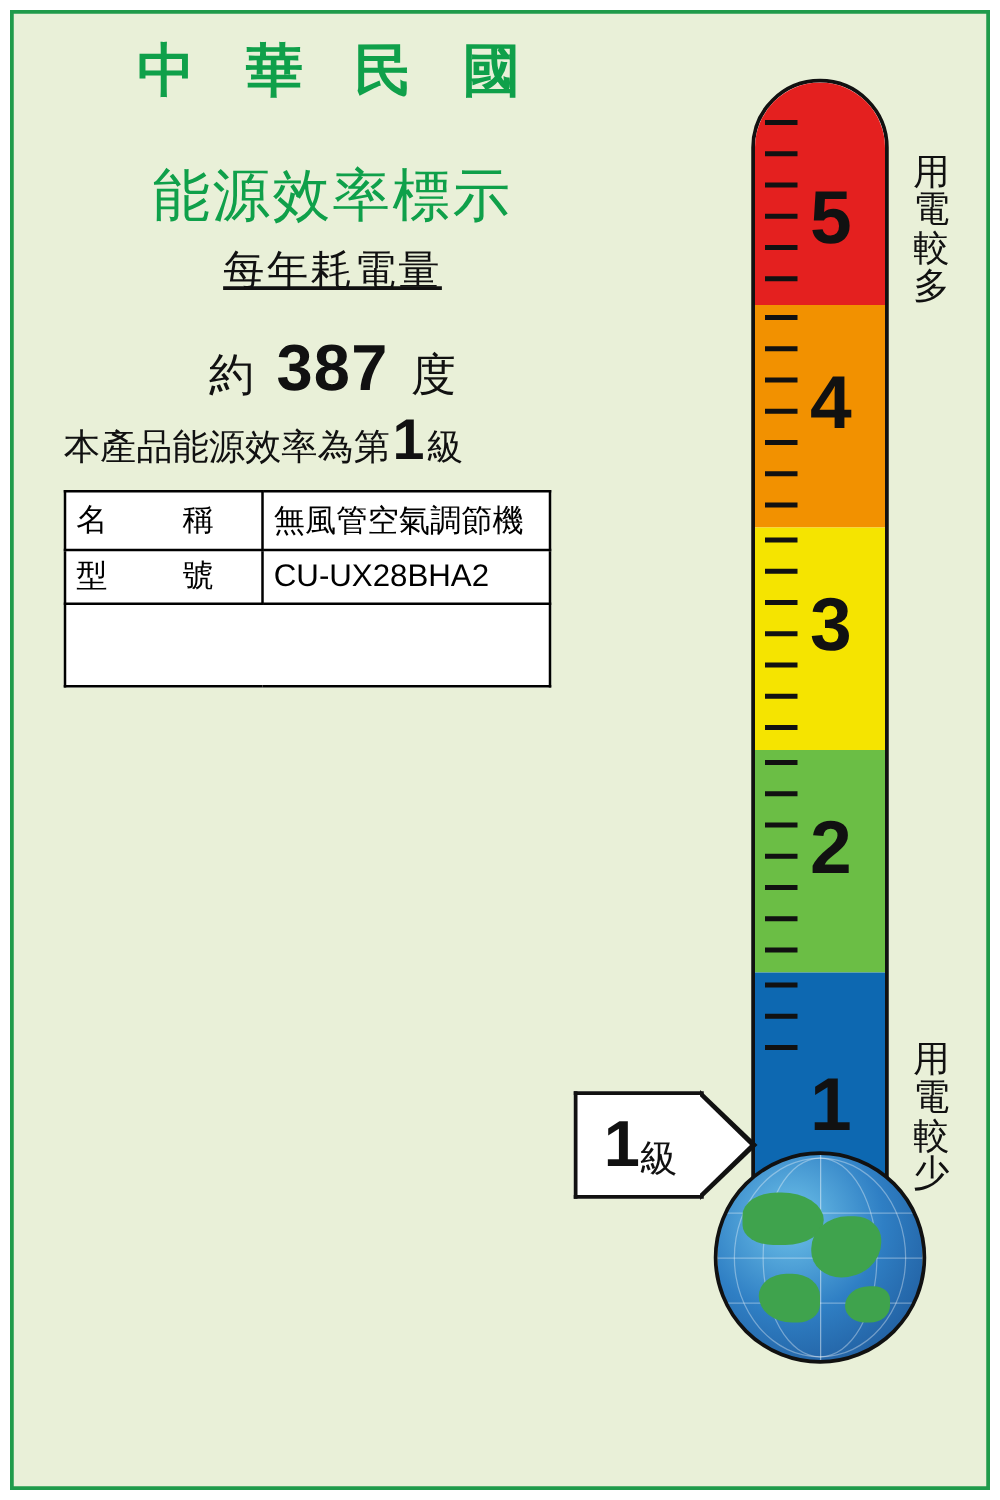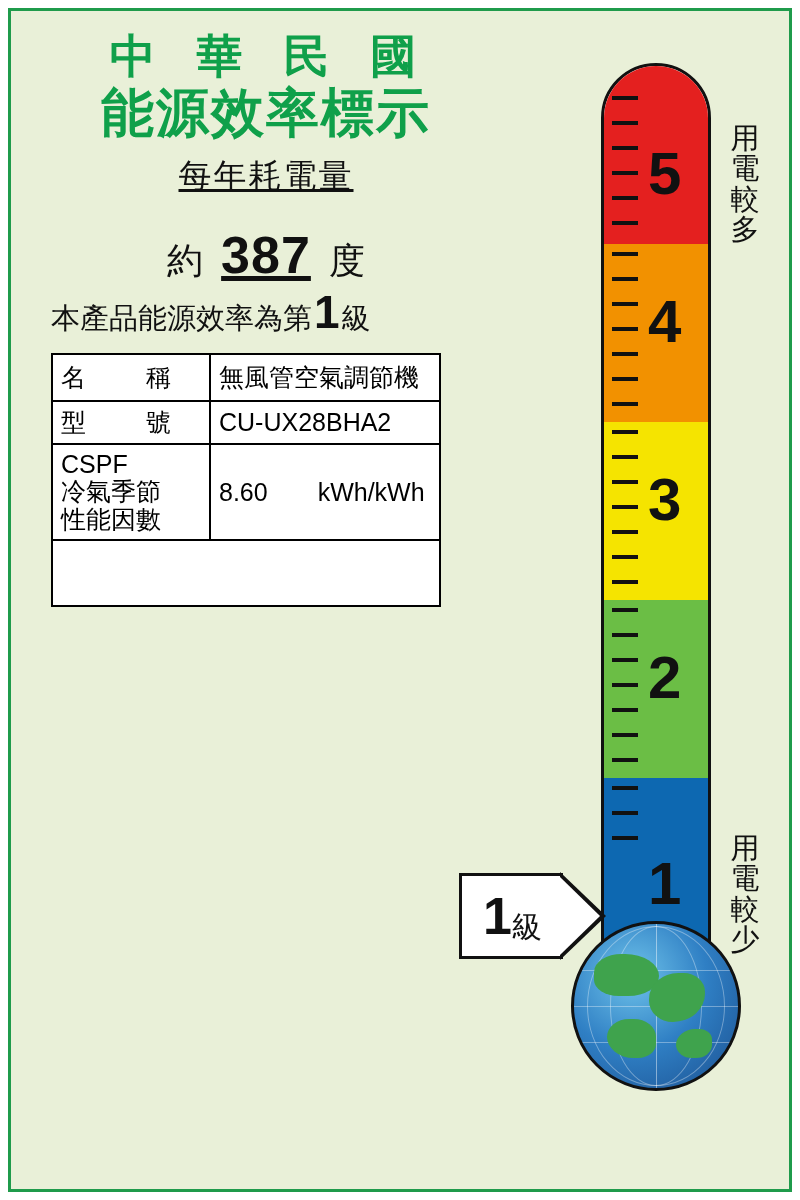--- a/index.html
+++ b/index.html
@@ -35,26 +35,27 @@
   .title-1 {
     font-size: 46px;
     letter-spacing: 14px;
     color: #0fa04a;
     font-weight: bold;
     text-align: center;
     line-height: 1.12;
     margin-left: 8px;
   }
   .title-2 {
-    font-size: 53px;
+    font-size: 46px;
     letter-spacing: 2px;
     color: #0fa04a;
-    font-weight: bold;
+    font-weight: normal;
     text-align: center;
     line-height: 1.12;
+    margin-top: 48px;
   }
   .subtitle {
     font-size: 33px;
     color: #111;
     text-align: center;
     margin-top: 12px;
     letter-spacing: 2px;
     text-decoration: underline;
   }
   .consumption-row {
@@ -65,21 +66,20 @@
     color: #111;
   }
   .consumption-row .approx {
     font-size: 36px;
     margin-right: 18px;
   }
   .consumption-row .value {
     font-size: 52px;
     font-weight: bold;
     letter-spacing: 1px;
-    text-decoration: underline;
   }
   .consumption-row .unit {
     font-size: 36px;
     margin-left: 18px;
   }
   .grade-line {
     display: flex;
     align-items: baseline;
     margin-top: 6px;
     color: #111;
@@ -351,28 +351,20 @@
       <tr>
         <td class="key">
           <div class="key-spread">
             <span>型</span>
             <span>號</span>
           </div>
         </td>
         <td>CU-UX28BHA2</td>
       </tr>
       <tr>
-        <td class="key">
-          <div>CSPF</div>
-          <div>冷氣季節</div>
-          <div>性能因數</div>
-        </td>
-        <td>8.60　　kWh/kWh</td>
-      </tr>
-      <tr>
         <td class="blank-cell" colspan="2"></td>
       </tr>
     </tbody>
       </table>
 
   </div>
 
   <div class="thermo-wrap">
 
     <div class="thermo-tube">

